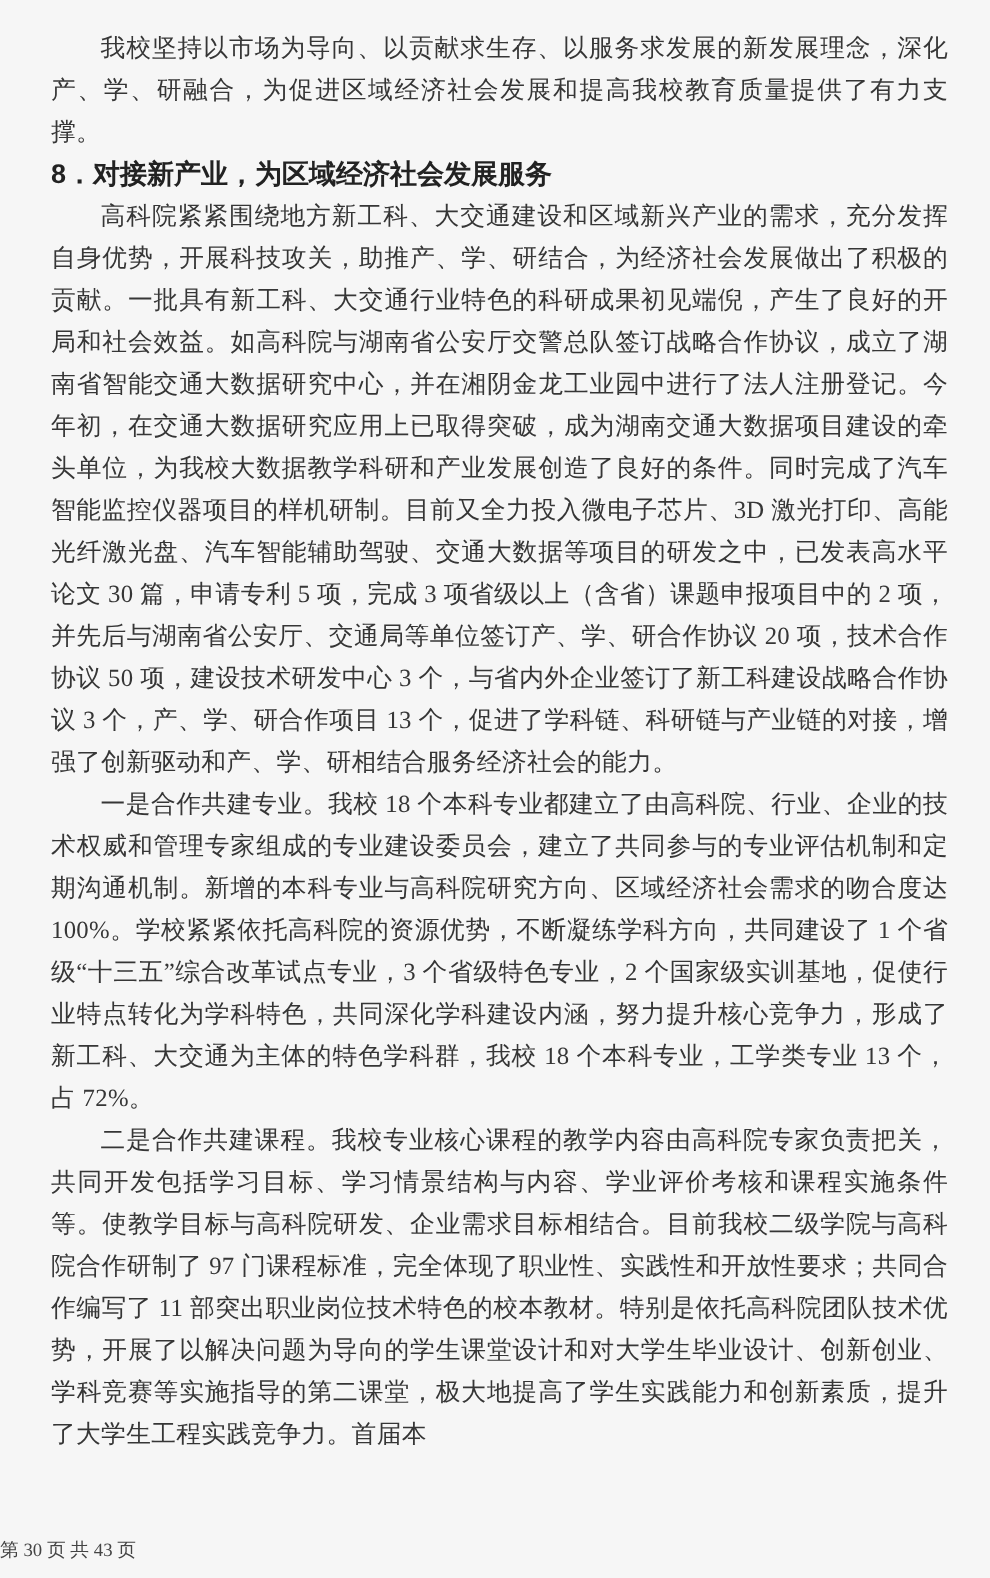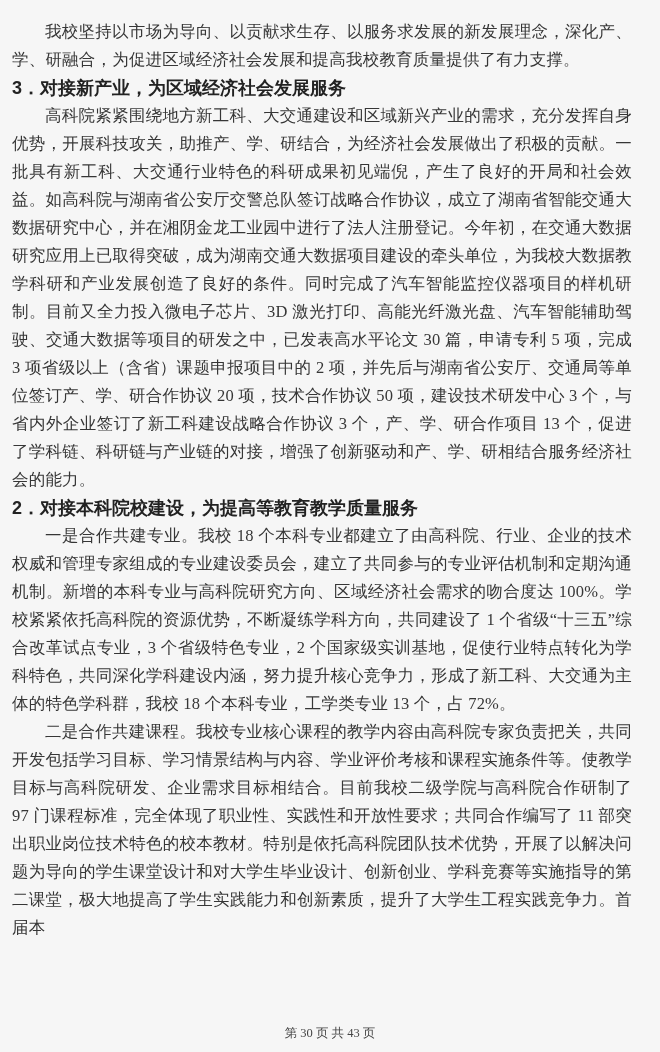--- a/index.html
+++ b/index.html
@@ -14,21 +14,21 @@
     overflow: hidden;
     font-family: "Liberation Serif", serif;
   }
   .page {
     position: absolute;
     top: 0;
     left: 0;
     width: 660px;
     height: 1052px;
     box-sizing: border-box;
-    padding: 18px 28px 0 12px;
+    padding: 18px 28px 0 34px;
   }
   .para {
     margin: 0;
     font-size: 16.5px;
     line-height: 28px;
     color: #363636;
     text-align: justify;
     text-indent: 2em;
     letter-spacing: 0.2px;
   }
@@ -40,31 +40,29 @@
     line-height: 28px;
     color: #222222;
     text-indent: 0;
     text-align: left;
   }
   .footer {
     position: absolute;
     left: 0;
     bottom: 10px;
     width: 100%;
-    text-align: center;
     font-size: 12.5px;
     color: #444444;
     font-family: "Liberation Serif", serif;
   }
 </style>
 </head>
 <body>
 
 <div class="page">
   <p class="para">我校坚持以市场为导向、以贡献求生存、以服务求发展的新发展理念，深化产、学、研融合，为促进区域经济社会发展和提高我校教育质量提供了有力支撑。</p>
-  <h2 class="heading">3．对接新产业，为区域经济社会发展服务</h2>
+  <h2 class="heading">8．对接新产业，为区域经济社会发展服务</h2>
   <p class="para">高科院紧紧围绕地方新工科、大交通建设和区域新兴产业的需求，充分发挥自身优势，开展科技攻关，助推产、学、研结合，为经济社会发展做出了积极的贡献。一批具有新工科、大交通行业特色的科研成果初见端倪，产生了良好的开局和社会效益。如高科院与湖南省公安厅交警总队签订战略合作协议，成立了湖南省智能交通大数据研究中心，并在湘阴金龙工业园中进行了法人注册登记。今年初，在交通大数据研究应用上已取得突破，成为湖南交通大数据项目建设的牵头单位，为我校大数据教学科研和产业发展创造了良好的条件。同时完成了汽车智能监控仪器项目的样机研制。目前又全力投入微电子芯片、3D 激光打印、高能光纤激光盘、汽车智能辅助驾驶、交通大数据等项目的研发之中，已发表高水平论文 30 篇，申请专利 5 项，完成 3 项省级以上（含省）课题申报项目中的 2 项，并先后与湖南省公安厅、交通局等单位签订产、学、研合作协议 20 项，技术合作协议 50 项，建设技术研发中心 3 个，与省内外企业签订了新工科建设战略合作协议 3 个，产、学、研合作项目 13 个，促进了学科链、科研链与产业链的对接，增强了创新驱动和产、学、研相结合服务经济社会的能力。</p>
-  <h2 class="heading">2．对接本科院校建设，为提高等教育教学质量服务</h2>
   <p class="para">一是合作共建专业。我校 18 个本科专业都建立了由高科院、行业、企业的技术权威和管理专家组成的专业建设委员会，建立了共同参与的专业评估机制和定期沟通机制。新增的本科专业与高科院研究方向、区域经济社会需求的吻合度达 100%。学校紧紧依托高科院的资源优势，不断凝练学科方向，共同建设了 1 个省级“十三五”综合改革试点专业，3 个省级特色专业，2 个国家级实训基地，促使行业特点转化为学科特色，共同深化学科建设内涵，努力提升核心竞争力，形成了新工科、大交通为主体的特色学科群，我校 18 个本科专业，工学类专业 13 个，占 72%。</p>
   <p class="para">二是合作共建课程。我校专业核心课程的教学内容由高科院专家负责把关，共同开发包括学习目标、学习情景结构与内容、学业评价考核和课程实施条件等。使教学目标与高科院研发、企业需求目标相结合。目前我校二级学院与高科院合作研制了 97 门课程标准，完全体现了职业性、实践性和开放性要求；共同合作编写了 11 部突出职业岗位技术特色的校本教材。特别是依托高科院团队技术优势，开展了以解决问题为导向的学生课堂设计和对大学生毕业设计、创新创业、学科竞赛等实施指导的第二课堂，极大地提高了学生实践能力和创新素质，提升了大学生工程实践竞争力。首届本</p>
 </div>
 
 <div class="footer">第 30 页 共 43 页</div>
 
 </body></html>

